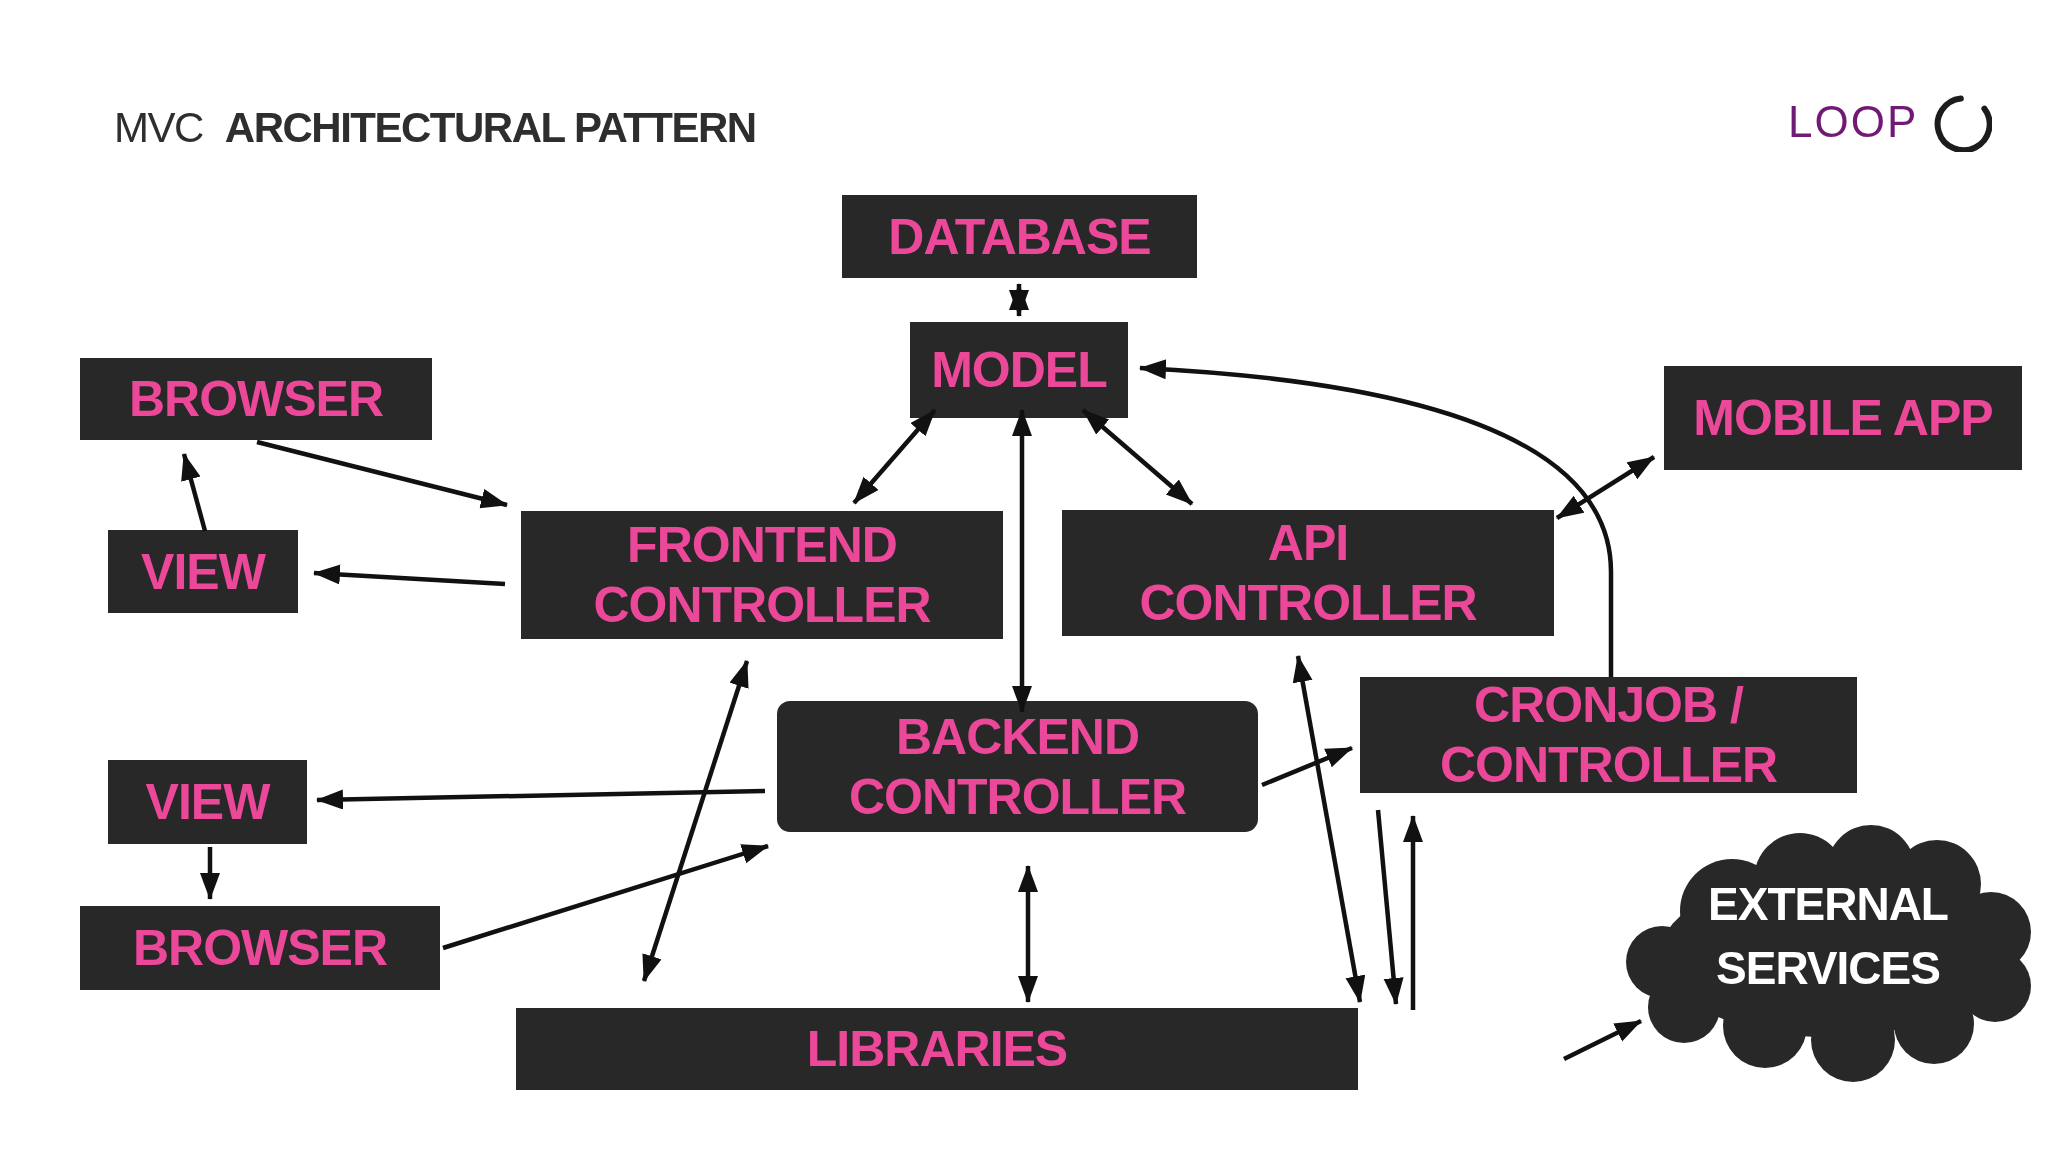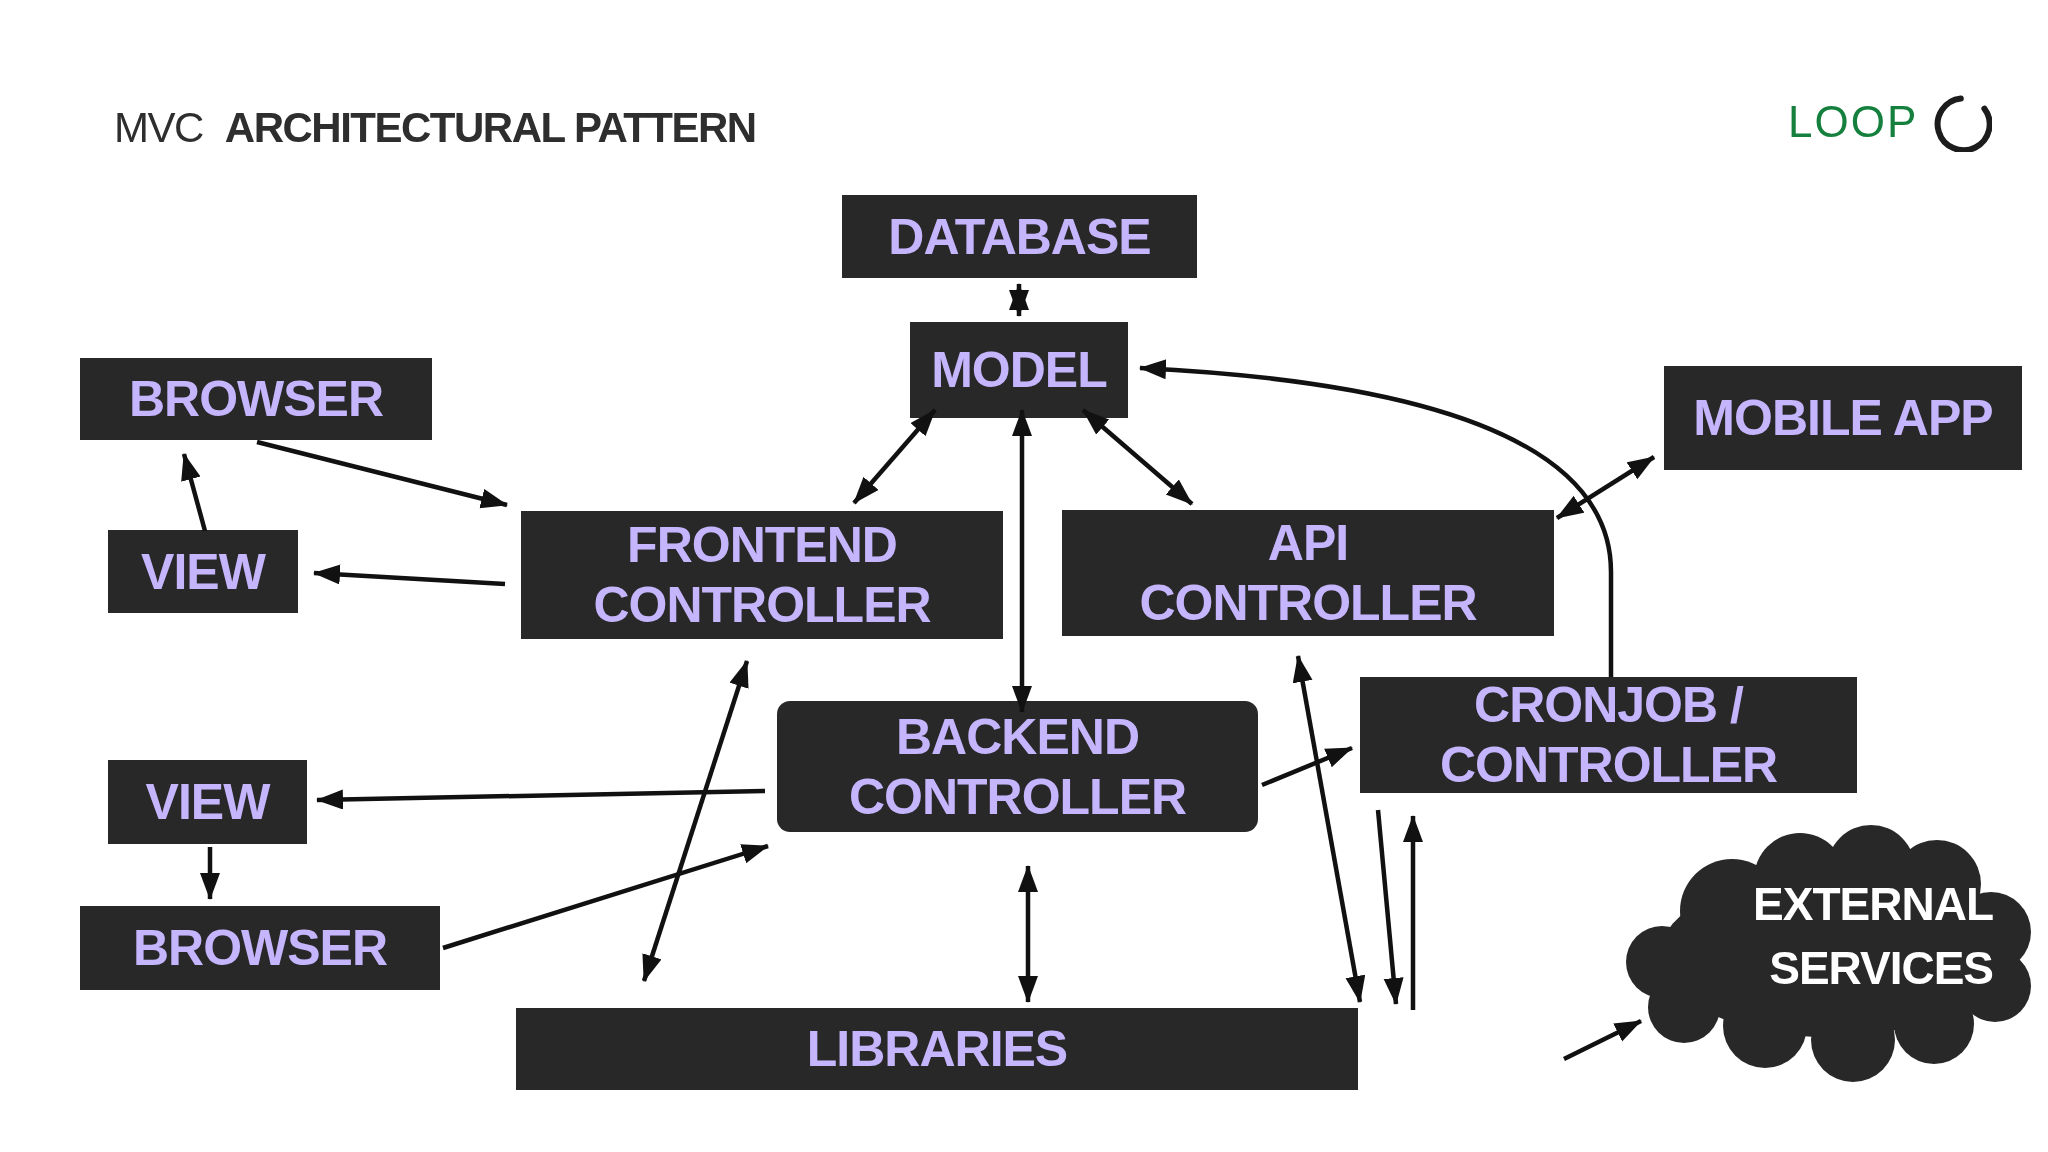--- a/index.html
+++ b/index.html
@@ -15,44 +15,44 @@
   .title{
     position:absolute;left:114px;top:104px;
     font-size:42px;letter-spacing:-1.5px;color:#2e2e2e;
     white-space:nowrap;
   }
   .title .light{font-weight:300;}
   .title .bold{font-weight:700;margin-left:22px;}
 
   .logo{
     position:absolute;left:1788px;top:92px;width:220px;height:60px;
-    display:flex;align-items:center;gap:16px;color:#15803d;
+    display:flex;align-items:center;gap:16px;color:#701a75;
   }
   .logo .logo-text{
     font-size:44px;font-weight:400;letter-spacing:2px;line-height:1;
   }
 
   
   .node{
     position:absolute;
     background:#282828;
-    color:#c4b5fd;
+    color:#ec4899;
     display:flex;flex-direction:column;
     align-items:center;justify-content:center;
     text-align:center;
     font-weight:700;
     font-size:50px;
     letter-spacing:-1px;
     line-height:1.2;
     white-space:nowrap;
   }
 
   .cloud-label{
     position:absolute;left:1663px;top:872px;width:330px;
-    display:flex;flex-direction:column;align-items:flex-end;justify-content:center;
+    display:flex;flex-direction:column;align-items:center;justify-content:center;
     color:#fff;font-weight:700;font-size:46px;letter-spacing:-1px;line-height:1.4;
     z-index:3;
   }
 
   svg.overlay{position:absolute;left:0;top:0;z-index:2;pointer-events:none;}
   svg.cloudlayer{position:absolute;left:0;top:0;z-index:1;}
 </style>
 </head>
 <body>
 

